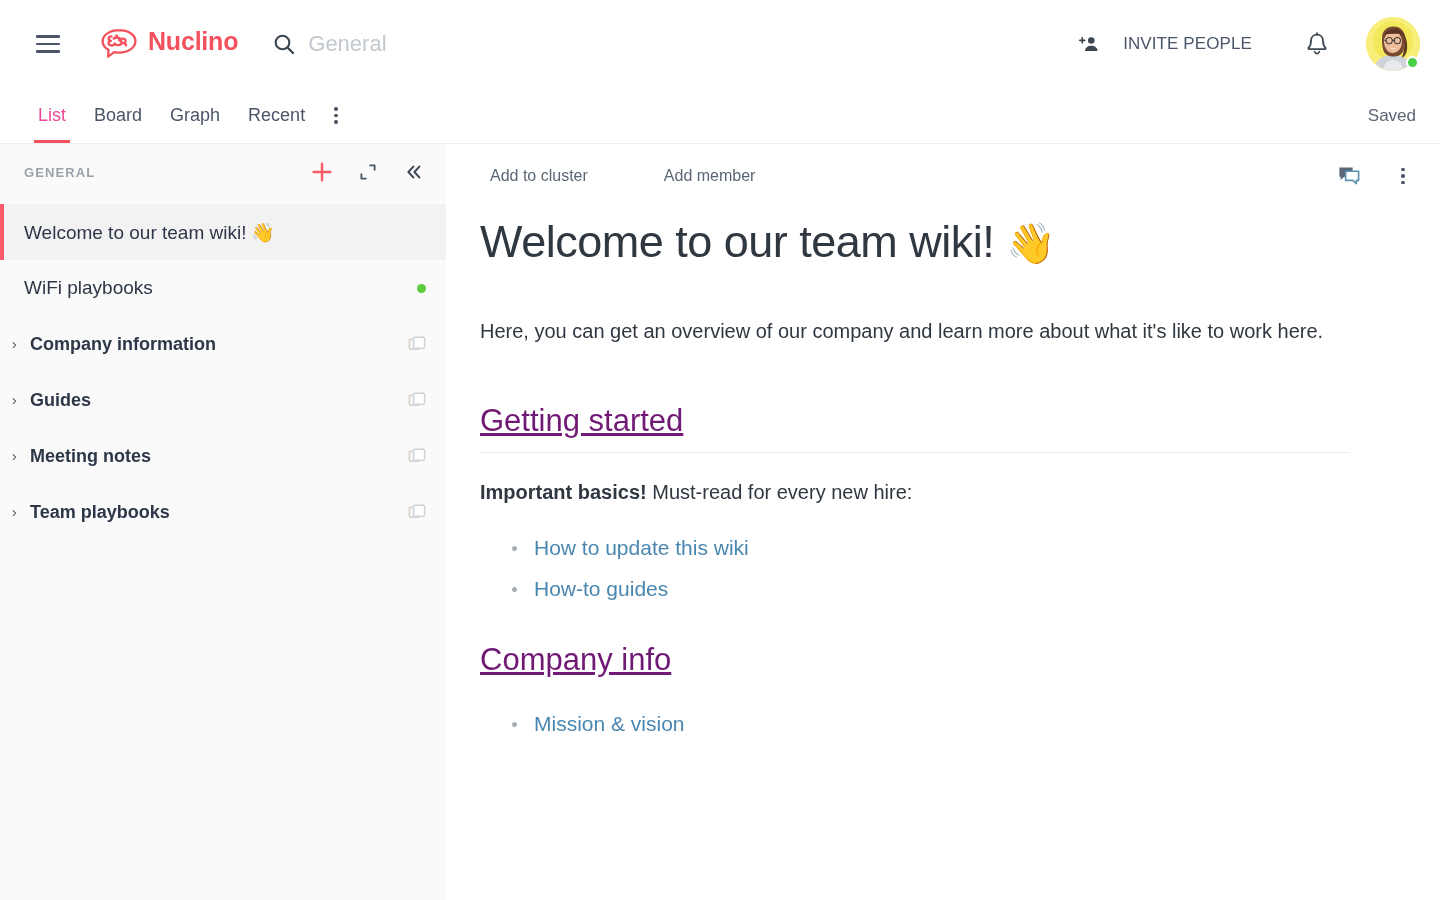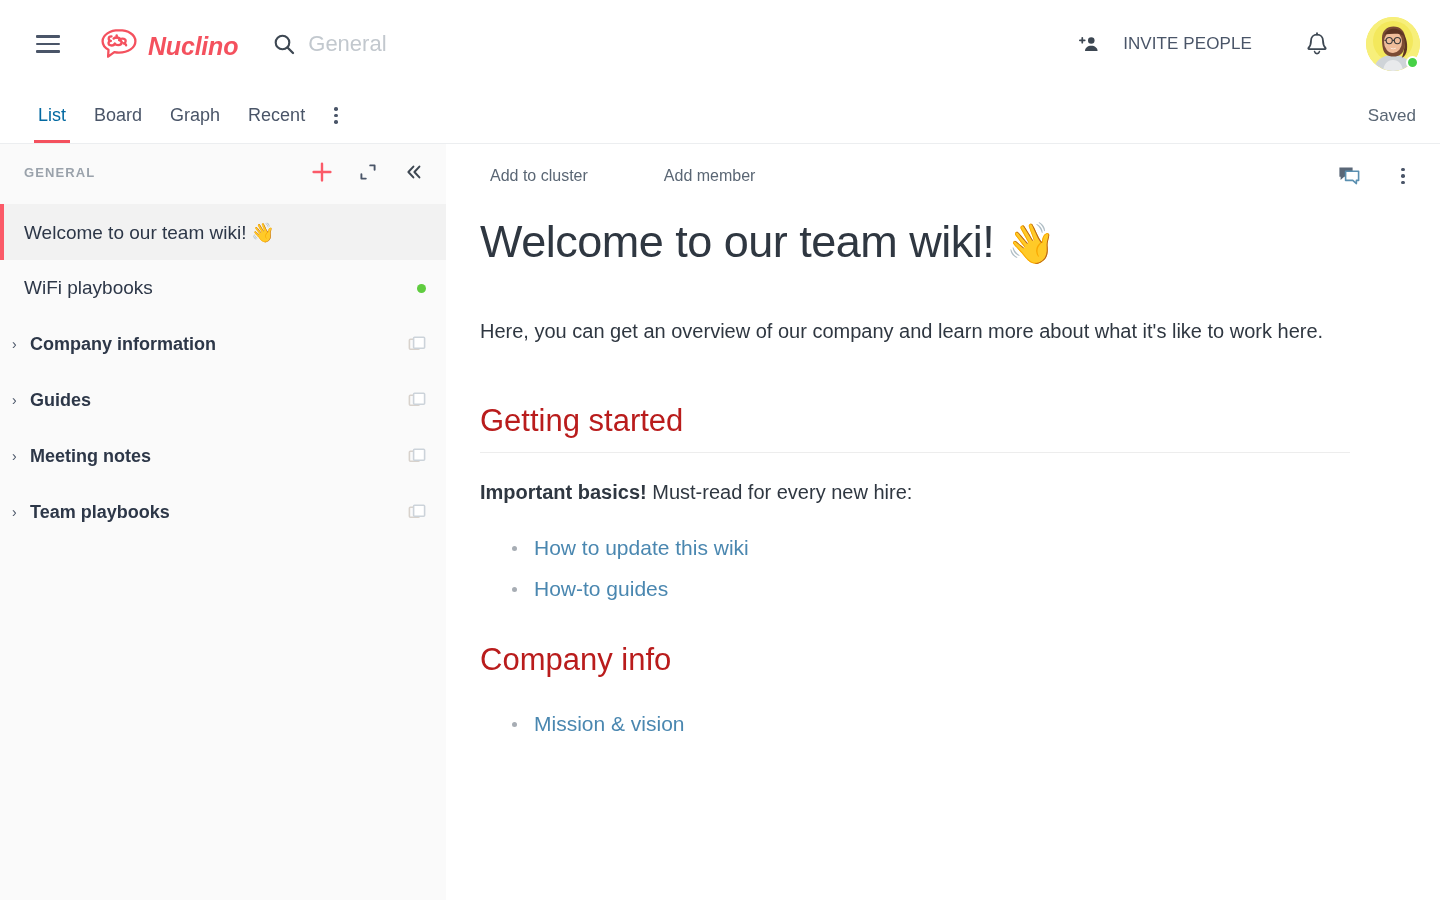--- a/index.html
+++ b/index.html
@@ -26,24 +26,23 @@
     align-items: center; justify-content: center;
     gap: 5px;
     margin-left: 20px;
     cursor: pointer;
   }
   .hamburger span {
     display: block; width: 24px; height: 2.5px;
     background: #4a5568; border-radius: 1px;
   }
   .brand {
-    display: flex; align-items: flex-end; gap: 9px;
+    display: flex; align-items: flex-start; gap: 9px;
     margin-left: 23px;
     cursor: pointer;
-    font-style: italic;
   }
   .brand-mark { width: 40px; height: 34px; display:block; }
   .brand-name {
     font-size: 25px; font-weight: bold; color: #f4515e;
     letter-spacing: -0.2px;
   }
   .searchbox {
     display: flex; align-items: center; gap: 12px;
     margin-left: 34px; cursor: text; flex: 1;
   }
@@ -89,21 +88,21 @@
     background: #ffffff;
     padding-left: 24px;
     position: relative;
   }
   .tab {
     display: flex; align-items: center;
     padding: 0 14px;
     font-size: 18px; color: #4a5568;
     cursor: pointer; position: relative;
   }
-  .tab.active { color: #0369a1; }
+  .tab.active { color: #ec4899; }
   .tab.active::after {
     content: ""; position: absolute;
     left: 10px; right: 10px; bottom: 0;
     height: 3px; background: #f4515e;
   }
   .tab-more {
     display:flex; align-items:center; justify-content:center;
     width: 34px; cursor:pointer;
   }
   .dots-v { display:flex; flex-direction:column; gap:3px; }
@@ -198,23 +197,24 @@
     font-size: 45px; font-weight: 400; color: #2f3741;
     letter-spacing: -0.5px; line-height: 1.15;
     margin-bottom: 44px;
   }
   .doc-title .emoji { font-size: 40px; }
   .doc-p {
     font-size: 20px; color: #2f3741; line-height: 1.95;
     max-width: 860px; margin-bottom: 52px;
   }
   .doc-h2 {
-    font-size: 31px; font-weight: 400; color: #b91c1c;
+    font-size: 31px; font-weight: 400; color: #701a75;
     padding-bottom: 13px; margin-bottom: 28px;
     border-bottom: 1px solid #ededed;
+    text-decoration: underline;
   }
   .doc-h2.no-rule { border-bottom: none; padding-bottom: 0; margin-bottom: 26px; margin-top: 32px; }
   .doc-strong-line { font-size: 20px; color: #2f3741; margin-bottom: 24px; }
   .doc-strong-line b { font-weight: bold; }
   .doc-ul { list-style: none; padding-left: 32px; }
   .doc-ul li {
     font-size: 21px; line-height: 1.95; position: relative;
     padding-left: 22px;
   }
   .doc-ul li::before {

